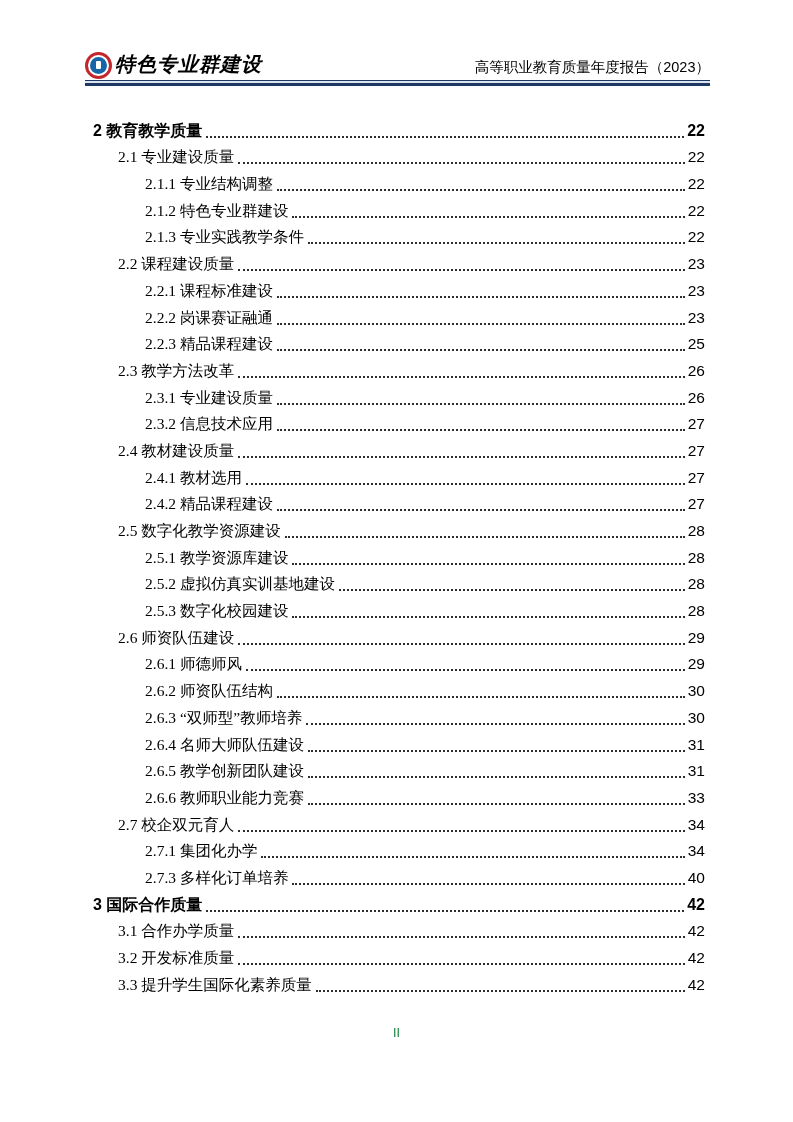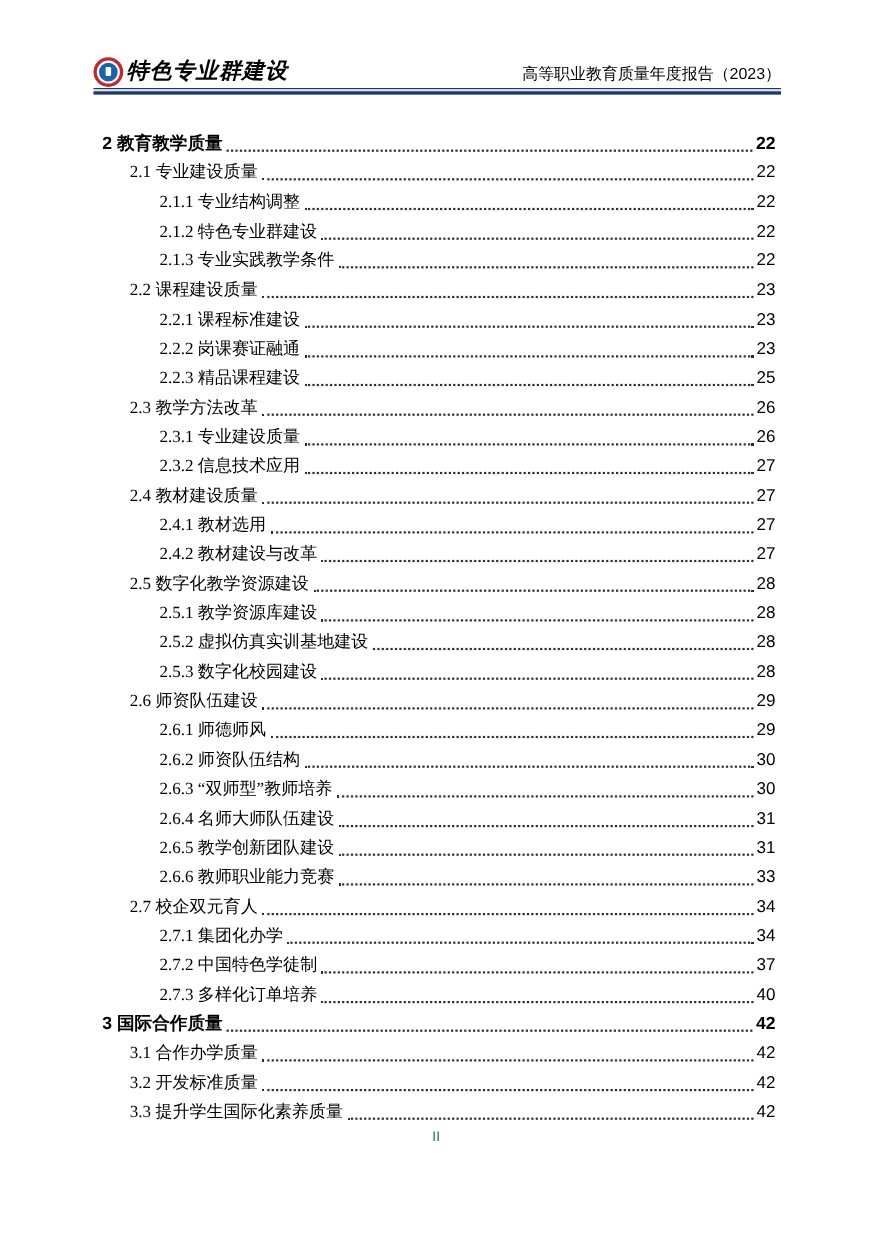--- a/index.html
+++ b/index.html
@@ -204,21 +204,21 @@
     <span class="label">2.4 教材建设质量</span>
     <span class="leader"></span>
     <span class="pagenum">27</span>
   </div>
       <div class="toc-row lvl3">
     <span class="label">2.4.1 教材选用</span>
     <span class="leader"></span>
     <span class="pagenum">27</span>
   </div>
       <div class="toc-row lvl3">
-    <span class="label">2.4.2 教材建设与改革</span>
+    <span class="label">2.4.2 精品课程建设</span>
     <span class="leader"></span>
     <span class="pagenum">27</span>
   </div>
       <div class="toc-row lvl2">
     <span class="label">2.5 数字化教学资源建设</span>
     <span class="leader"></span>
     <span class="pagenum">28</span>
   </div>
       <div class="toc-row lvl3">
     <span class="label">2.5.1 教学资源库建设</span>
@@ -272,25 +272,20 @@
   </div>
       <div class="toc-row lvl2">
     <span class="label">2.7 校企双元育人</span>
     <span class="leader"></span>
     <span class="pagenum">34</span>
   </div>
       <div class="toc-row lvl3">
     <span class="label">2.7.1 集团化办学</span>
     <span class="leader"></span>
     <span class="pagenum">34</span>
-  </div>
-      <div class="toc-row lvl3">
-    <span class="label">2.7.2 中国特色学徒制</span>
-    <span class="leader"></span>
-    <span class="pagenum">37</span>
   </div>
       <div class="toc-row lvl3">
     <span class="label">2.7.3 多样化订单培养</span>
     <span class="leader"></span>
     <span class="pagenum">40</span>
   </div>
       <div class="toc-row lvl1">
     <span class="label">3 国际合作质量</span>
     <span class="leader"></span>
     <span class="pagenum">42</span>

